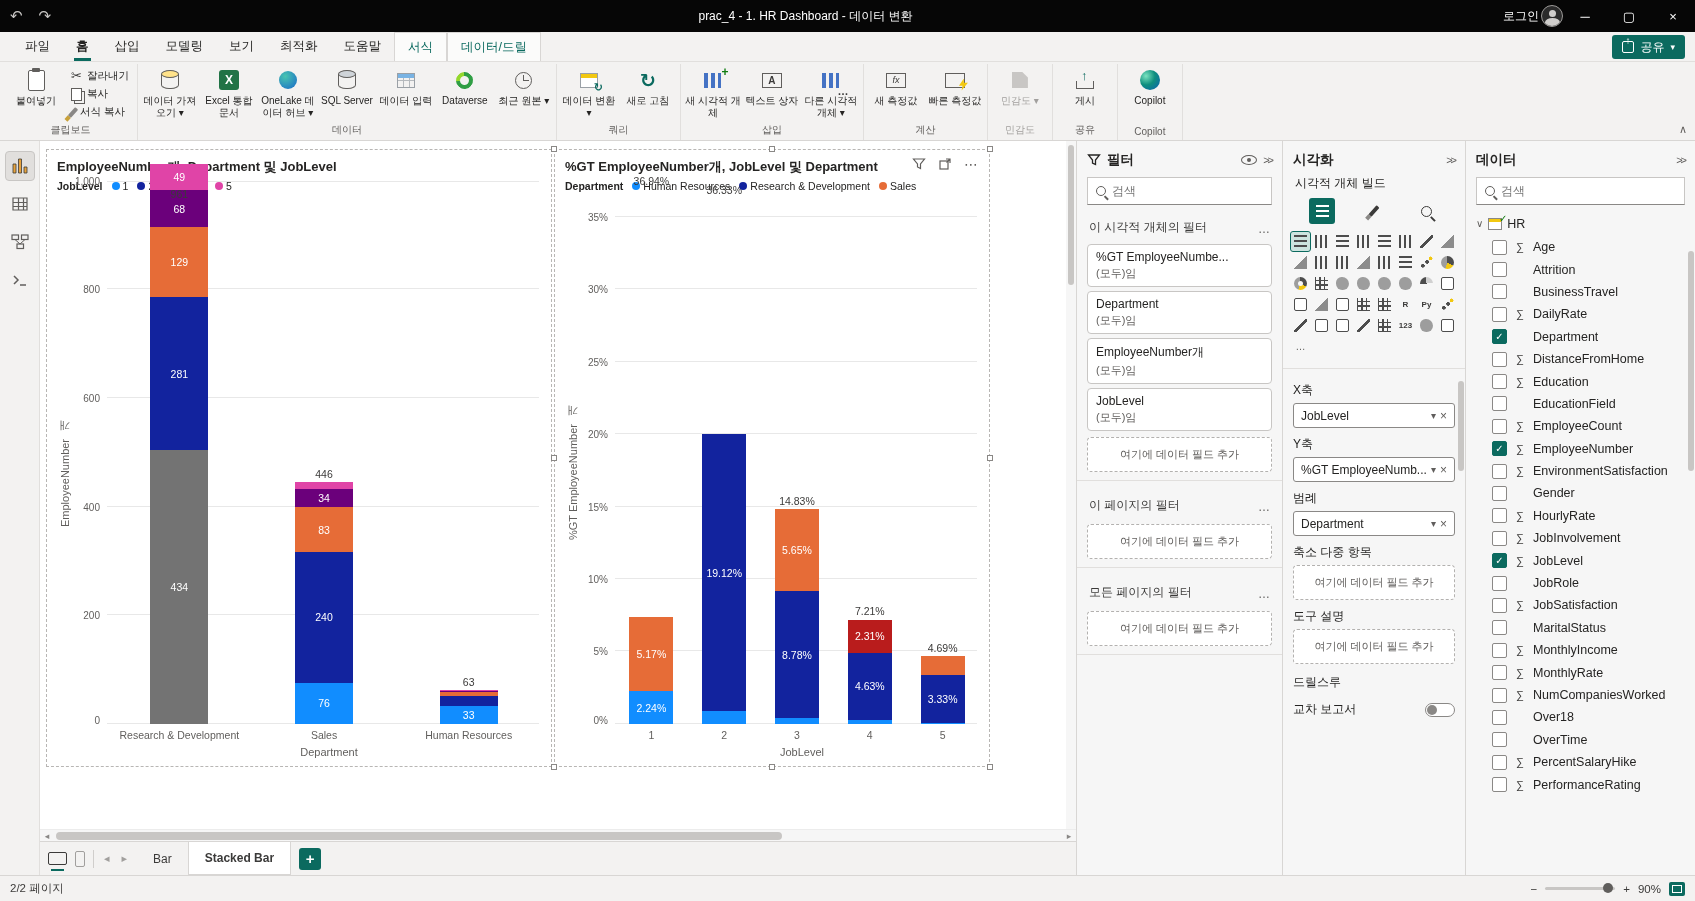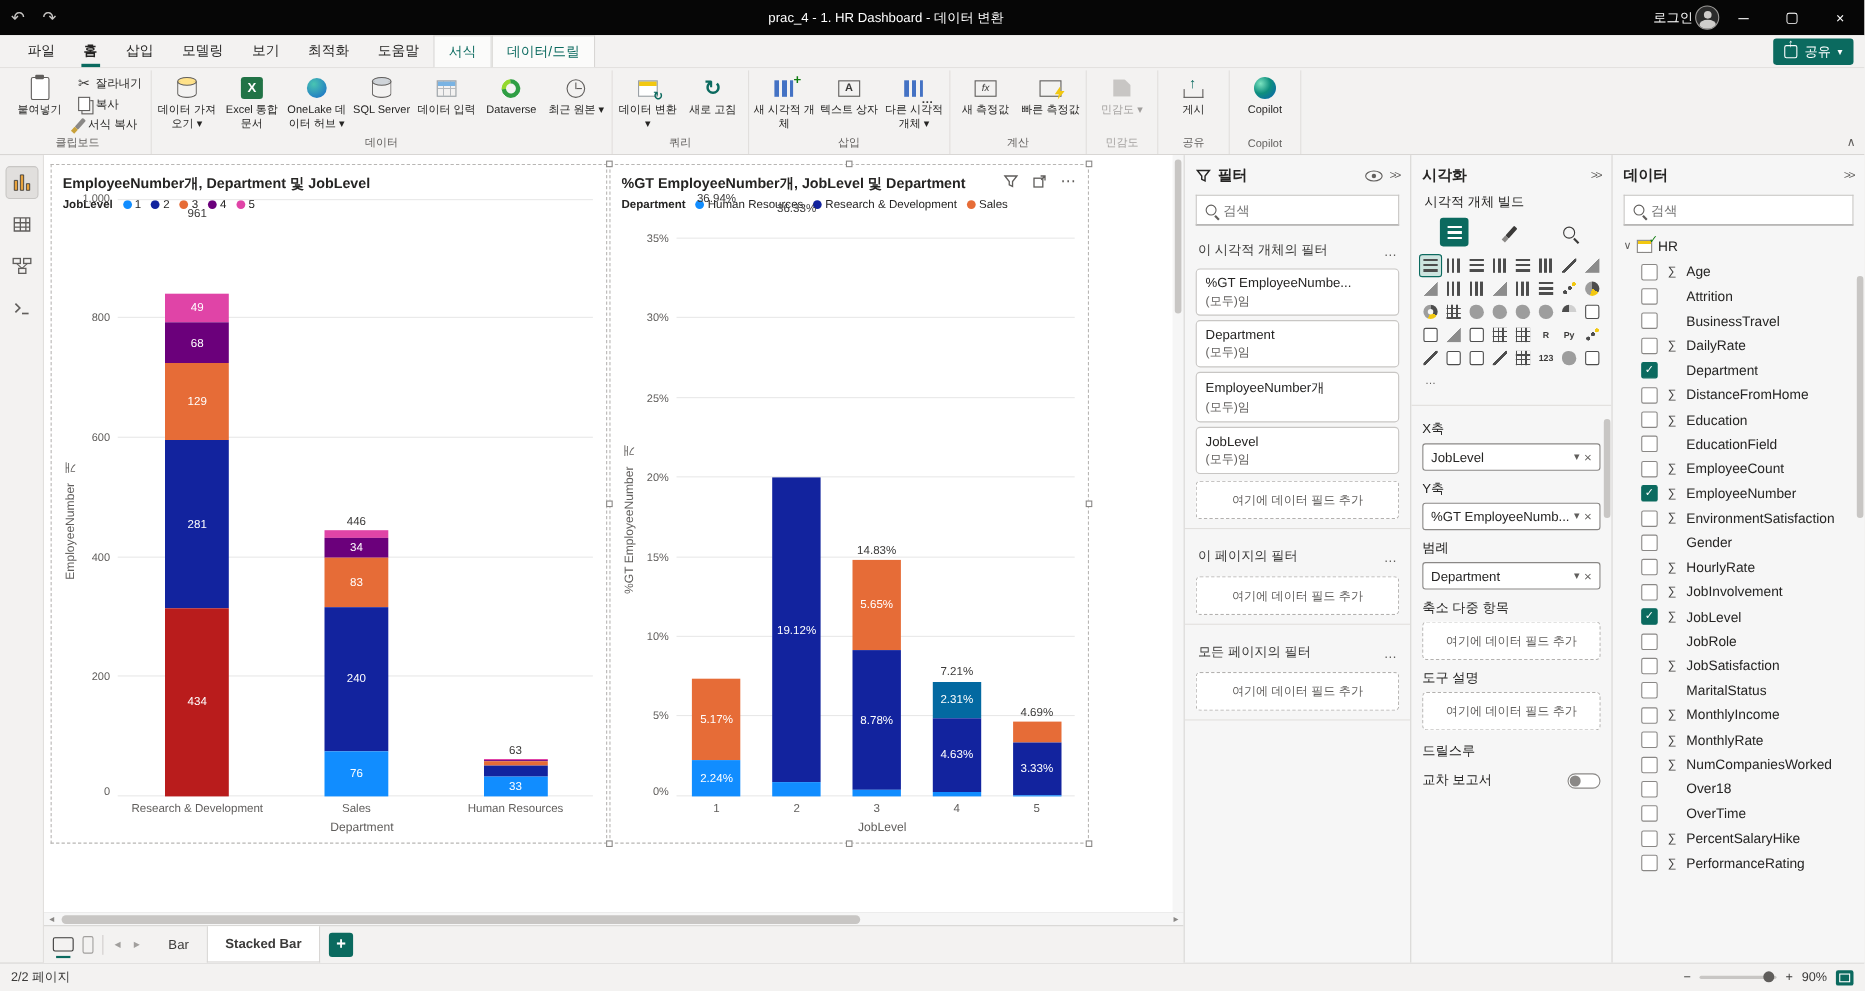--- a/index.html
+++ b/index.html
@@ -498,21 +498,21 @@
                   <div class="ytick" style="bottom: 537px;">1,000</div>
                 </div>
               <div class="grid-area">
                   <div class="gridline" style="bottom: 0px;"></div>
                   <div class="gridline" style="bottom: 108.6px;"></div>
                   <div class="gridline" style="bottom: 217.2px;"></div>
                   <div class="gridline" style="bottom: 325.8px;"></div>
                   <div class="gridline" style="bottom: 434.4px;"></div>
                   <div class="gridline" style="bottom: 542px;"></div>
                   <div class="bar" style="left: 43.3333px; width: 58px;">
-                    <div class="seg" style="height: 171px; background: #b91c1c;">
+                    <div class="seg" style="height: 274px; background: #737373;">
                       <span class="seg-label">434</span>
                     </div>
                     <div class="seg" style="height: 152.583px; background: rgb(18, 35, 158);">
                       <span class="seg-label">281</span>
                     </div>
                     <div class="seg" style="height: 70.047px; background: rgb(230, 108, 55);">
                       <span class="seg-label">129</span>
                     </div>
                     <div class="seg" style="height: 36.924px; background: rgb(107, 0, 123);">
                       <span class="seg-label">68</span>
@@ -637,21 +637,21 @@
                     <div class="seg" style="height: 81.812px; background: rgb(230, 108, 55);">
                       <span class="seg-label">5.65%</span>
                     </div>
                   </div>
                   <div class="total-label" style="left: 150px; bottom: 216.738px;">14.83%</div>
                   <div class="bar" style="left: 232.8px; width: 44px;">
                     <div class="seg" style="height: 3.9096px; background: rgb(17, 141, 255);"></div>
                     <div class="seg" style="height: 67.0424px; background: rgb(18, 35, 158);">
                       <span class="seg-label">4.63%</span>
                     </div>
-                    <div class="seg" style="height: 33.4488px; background: #0369a1; text-align: center;">
+                    <div class="seg" style="height: 33.4488px; background: #b91c1c; text-align: center;">
                       <span class="seg-label">2.31%</span>
                     </div>
                   </div>
                   <div class="total-label" style="left: 222.8px; bottom: 106.401px;">7.21%</div>
                   <div class="bar" style="left: 305.6px; width: 44px;">
                     <div class="seg" style="height: 1.0136px; background: rgb(17, 141, 255);"></div>
                     <div class="seg" style="height: 48.2184px; background: rgb(18, 35, 158);">
                       <span class="seg-label">3.33%</span>
                     </div>
                     <div class="seg" style="height: 18.6792px; background: rgb(230, 108, 55);"></div>

